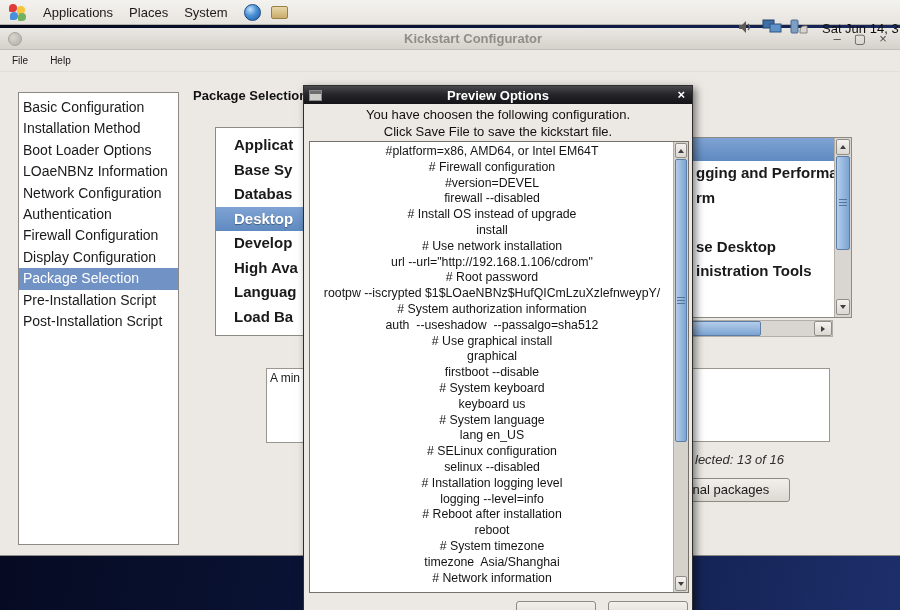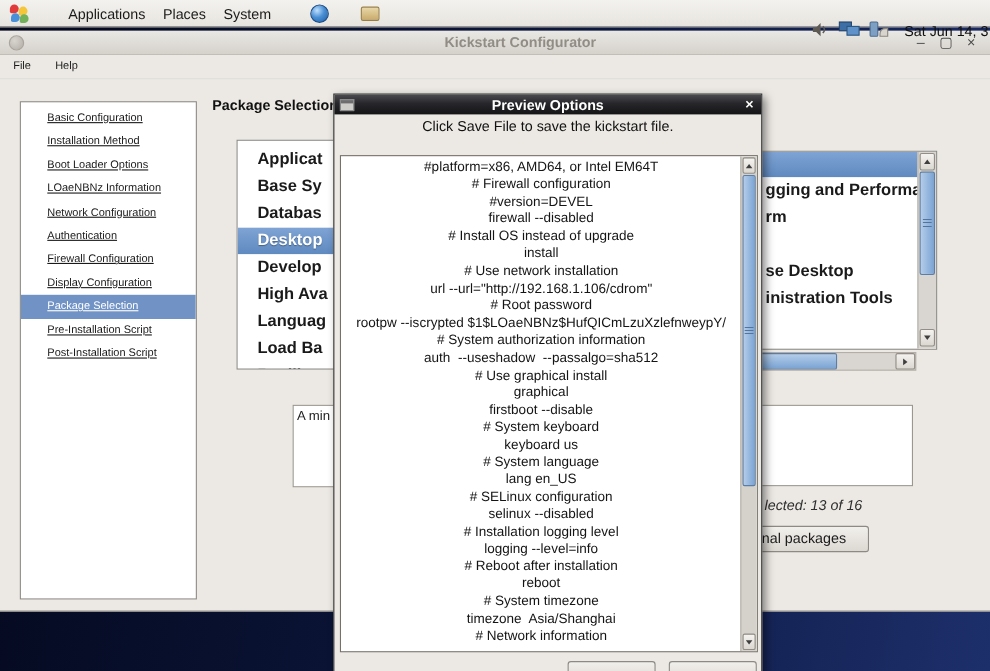--- a/index.html
+++ b/index.html
@@ -8,21 +8,21 @@
     position:relative;
     font-family:"Liberation Sans","DejaVu Sans",sans-serif;
     background:linear-gradient(100deg,#04081c 0%,#0c173d 55%,#1d2f6b 100%);
     color:#111;
   }
   
   .panel {
     position:absolute; top:0; left:0; width:900px; height:25px;
     background:linear-gradient(180deg,#f4f2ee,#e7e4df);
     border-bottom:1px solid #b5b1a9;
-    display:flex; align-items:center; z-index:20;gap:19px;
+    display:flex; align-items:center; z-index:20;
   }
   .panel-logo { width:18px; height:18px; margin:0 9px 0 8px; position:relative; }
   .panel-logo i { position:absolute; width:8px; height:8px; border-radius:50% 50% 50% 20%; }
   .panel-menu { font-size:13px; color:#1a1a1a; padding:3px 8px; cursor:default; }
   .launcher { width:19px; height:19px; margin-left:8px; display:flex; align-items:center; justify-content:center; }
   .panel-right { position:absolute; right:0; top:0; height:36px; display:flex; align-items:flex-end; }
   .tray-icon { width:20px; height:18px; margin-right:7px; display:flex; align-items:center; justify-content:center; }
   .clock { font-size:13px; color:#111; white-space:nowrap; width:78px; overflow:hidden; margin-left:6px; }
 
   
@@ -48,21 +48,21 @@
     position:absolute; top:22px; left:0; right:0; height:22px;
     display:flex; align-items:center; border-bottom:1px solid #e2dfda;
   }
   .menubar-item { font-size:10px; color:#1a1a1a; padding:6px 10px; margin-left:2px; }
 
   
   .sidebar {
     position:absolute; left:18px; top:64px; width:161px; height:453px;
     background:#fff; border:1px solid #8d8a85; padding-top:4px; overflow:hidden;
   }
-  .side-item { font-size:10px; line-height:21.4px; padding-left:24px; white-space:nowrap; color:#1a1a1a;text-decoration:underline; }
+  .side-item { font-size:14px; line-height:21.4px; padding-left:4px; white-space:nowrap; color:#1a1a1a; }
   .side-item.selected { background:#7092c4; color:#fff; }
 
   .section-title { position:absolute; left:193px; top:60px; font-size:13px; font-weight:bold; color:#111; }
 
   
   .group-box {
     position:absolute; left:215px; top:99px; width:240px; height:209px;
     background:#fff; border:1px solid #8d8a85; overflow:hidden; padding-top:5px;
   }
   .big-item { font-size:15px; font-weight:bold; line-height:24.5px; padding-left:18px; white-space:nowrap; color:#1a1a1a; }
@@ -276,20 +276,21 @@
   <div class="opt-btn">tional packages</div>
 </div>
 
 <div class="dialog">
   <div class="dlg-title">
     <span class="dlg-win-icon"></span>
     <span class="dlg-title-text">Preview Options</span>
     <span class="dlg-close">×</span>
   </div>
   <div class="dlg-msg">
+    <div>You have choosen the following configuration.</div>
     <div>Click Save File to save the kickstart file.</div>
   </div>
   <div class="ta">
     <div class="cfg">
         <div class="cfg-line">#platform=x86, AMD64, or Intel EM64T</div>
         <div class="cfg-line"># Firewall configuration</div>
         <div class="cfg-line">#version=DEVEL</div>
         <div class="cfg-line">firewall --disabled</div>
         <div class="cfg-line"># Install OS instead of upgrade</div>
         <div class="cfg-line">install</div>

